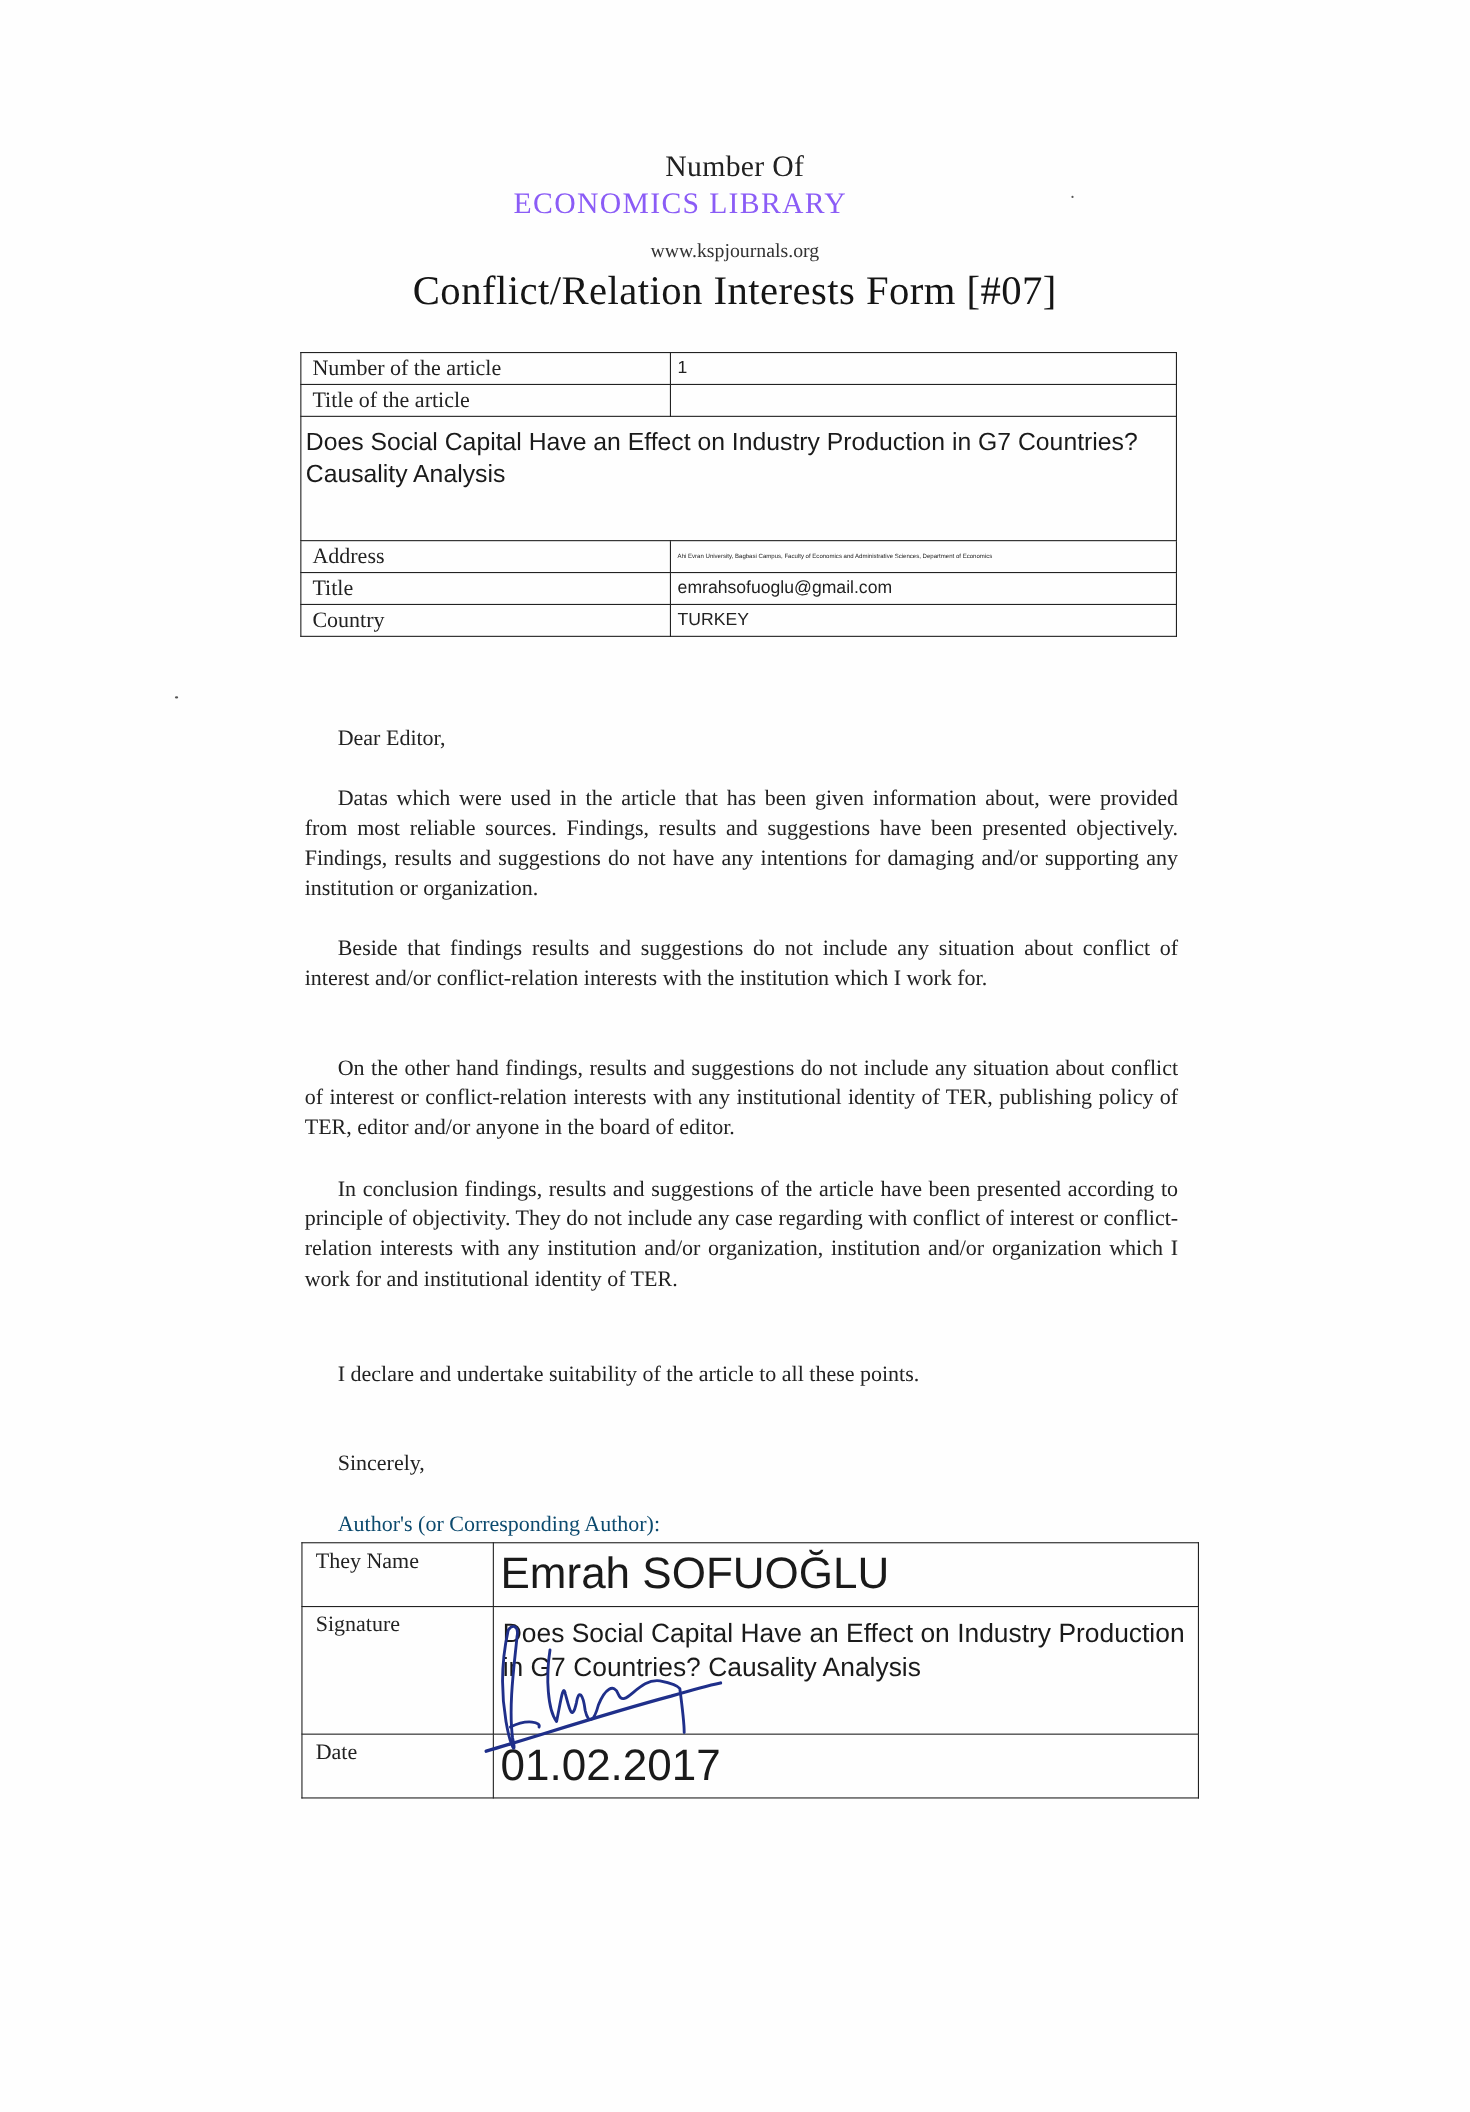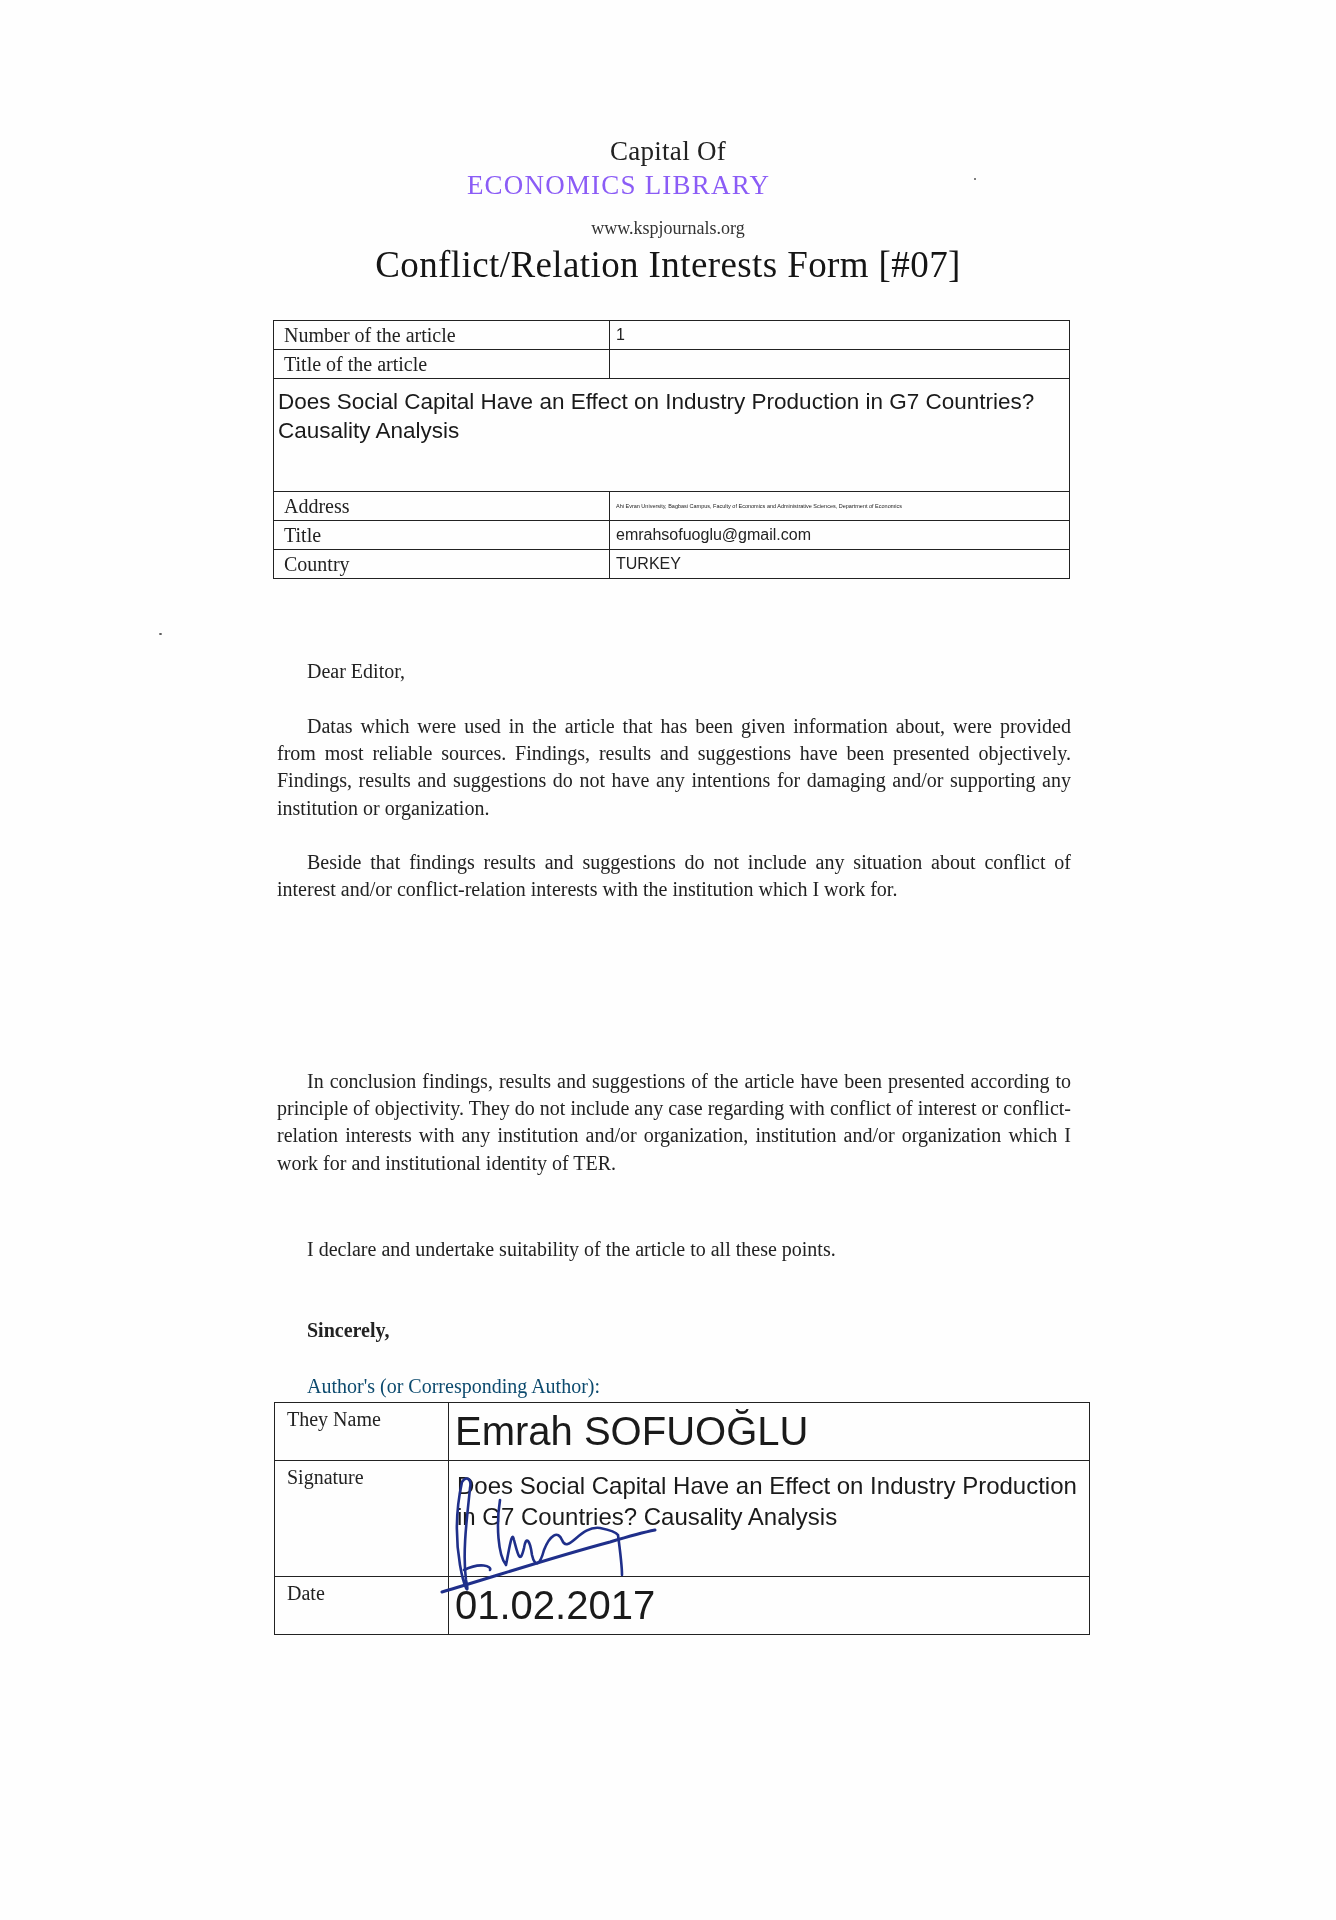--- a/index.html
+++ b/index.html
@@ -22,21 +22,21 @@
 
     .greeting { position: absolute; left: 307px; top: 660px; font-size: 20px; color: #222; }
 
     .para { position: absolute; left: 277px; width: 794px; font-size: 20px; line-height: 27.2px; color: #222; text-align: justify; text-indent: 30px; }
     .p1 { top: 713px; }
     .p2 { top: 849px; }
     .p3 { top: 958px; }
     .p4 { top: 1068px; }
     .p5 { top: 1236px; }
 
-    .closing { position: absolute; left: 307px; top: 1319px; font-size: 20px; color: #222; font-weight: bold; }
+    .closing { position: absolute; left: 307px; top: 1319px; font-size: 20px; color: #222; }
     .author-caption { position: absolute; left: 307px; top: 1375px; font-size: 20px; color: #0c4a6e; }
 
     table.author { position: absolute; left: 274px; top: 1402px; width: 816px; border-collapse: collapse; }
     table.author td { border: 1.6px solid #222; vertical-align: top; }
     table.author td.lbl { width: 174px; font-size: 20px; padding: 5px 12px; color: #222; }
     table.author tr.r-name td { height: 58px; }
     table.author tr.r-sig td { height: 116px; }
     table.author tr.r-date td { height: 58px; }
     table.author td.name-val { font-family: "Liberation Sans", sans-serif; font-size: 40px; padding: 4px 6px 0 6px; color: #1a1a1a; line-height: 48px; }
     table.author td.sig-val { position: relative; font-family: "Liberation Sans", sans-serif; font-size: 24px; line-height: 31px; padding: 9px 6px 0 8px; color: #1a1a1a; }
@@ -44,21 +44,21 @@
 
     .signature-svg { position: absolute; left: 440px; top: 1470px; width: 230px; height: 150px; pointer-events: none; }
 
     .speck { position: absolute; background: #555; border-radius: 50%; }
   </style>
 </head>
 <body>
 
 <div class="page">
 
-  <div class="journal-line1">Capital Of</div>
+  <div class="journal-line1">Number Of</div>
   <div class="journal-line2">ECONOMICS LIBRARY</div>
   <div class="journal-url">www.kspjournals.org</div>
   <div class="form-title">Conflict/Relation Interests Form [#07]</div>
 
   <table class="info">
     <tbody>
         <tr>
       <td class="lbl">Number of the article</td>
       <td class="val">1</td>
     </tr>
@@ -81,20 +81,21 @@
       <td class="lbl">Country</td>
       <td class="val">TURKEY</td>
     </tr>
   </tbody>
     </table>
 
   <div class="greeting">Dear Editor,</div>
 
   <p class="para p1">Datas which were used in the article that has been given information about, were provided from most reliable sources. Findings, results and suggestions have been presented objectively. Findings, results and suggestions do not have any intentions for damaging and/or supporting any institution or organization.</p>
   <p class="para p2">Beside that findings results and suggestions do not include any situation about conflict of interest and/or conflict-relation interests with the institution which I work for.</p>
+  <p class="para p3">On the other hand findings, results and suggestions do not include any situation about conflict of interest or conflict-relation interests with any institutional identity of TER, publishing policy of TER, editor and/or anyone in the board of editor.</p>
   <p class="para p4">In conclusion findings, results and suggestions of the article have been presented according to principle of objectivity. They do not include any case regarding with conflict of interest or conflict-relation interests with any institution and/or organization, institution and/or organization which I work for and institutional identity of TER.</p>
   <p class="para p5">I declare and undertake suitability of the article to all these points.</p>
 
   <div class="closing">Sincerely,</div>
   <div class="author-caption">Author's (or Corresponding Author):</div>
 
   <table class="author">
     <tbody>
         <tr class="r-name">
       <td class="lbl">They Name</td>

